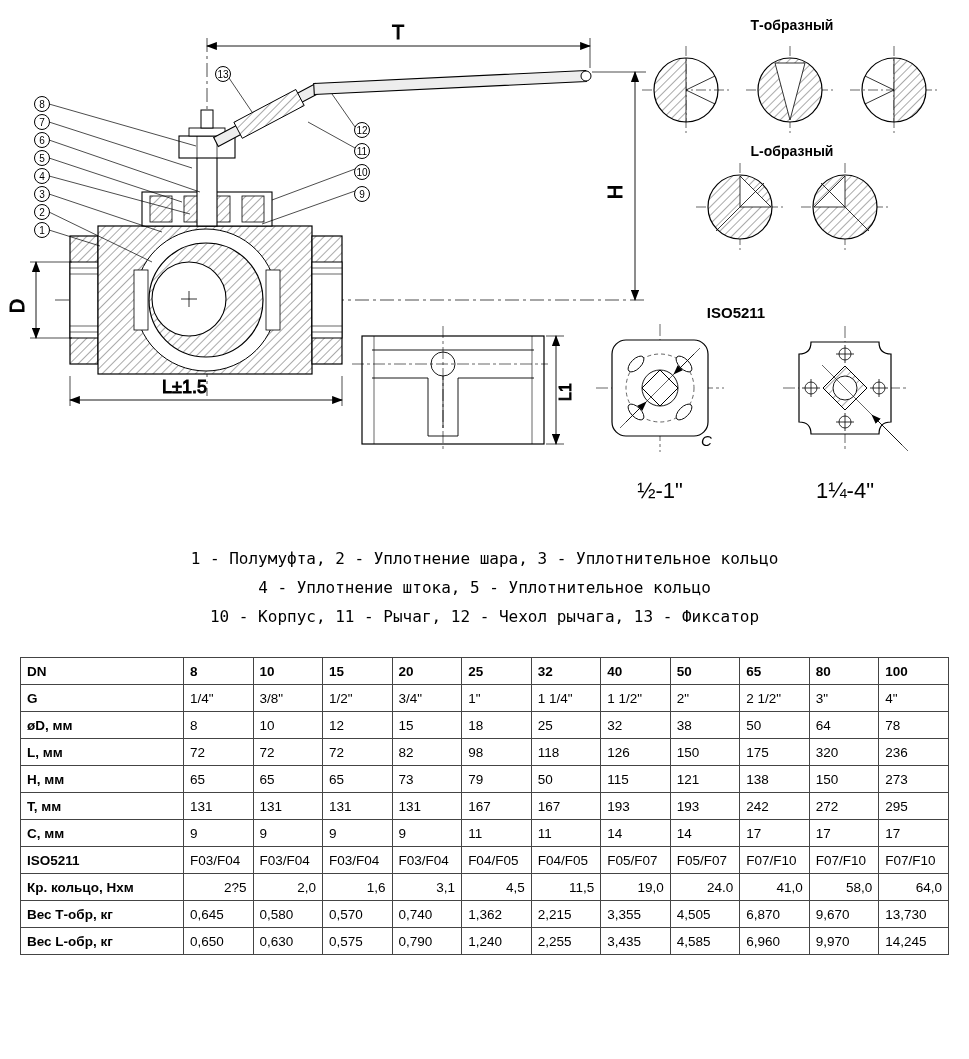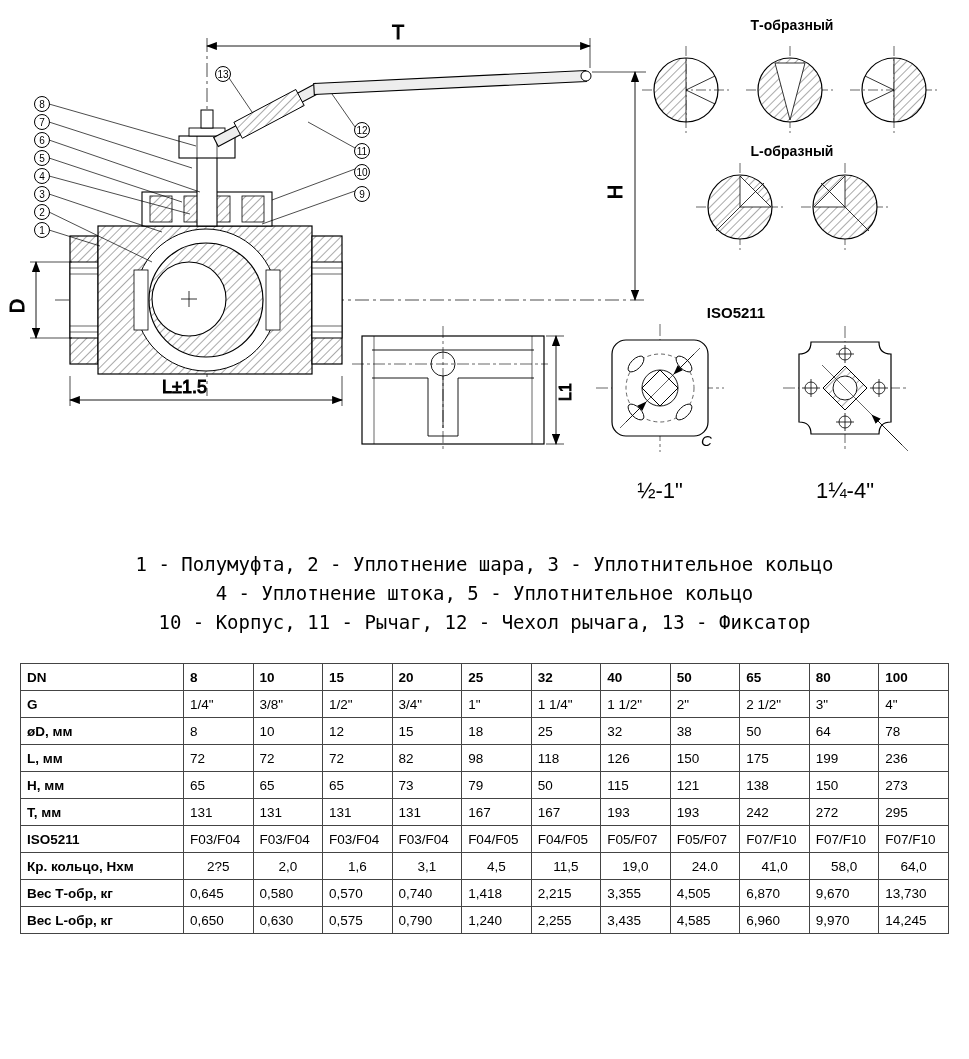--- a/index.html
+++ b/index.html
@@ -1,24 +1,24 @@
 <!DOCTYPE html>
 <html><head>
 <meta charset="utf-8">
 <style>
   html,body { margin:0; padding:0; background:#fff; }
   body { width:969px; height:1059px; font-family:"Liberation Sans",sans-serif; color:#000; overflow:hidden; }
   .drawing svg { display:block; }
   svg text { font-family:"Liberation Sans",sans-serif; fill:#000; }
-  .legend { margin-top:10px; text-align:center; font-family:"DejaVu Sans Mono",monospace; font-size:19px; line-height:29px; }
+  .legend { margin-top:4px; text-align:center; font-family:"DejaVu Sans Mono",monospace; font-size:16px; line-height:29px; }
   table.spec { border-collapse:collapse; margin:26px 20px 0 20px; width:929px; table-layout:fixed; font-size:13.5px; }
   .spec th, .spec td { border:1px solid #444; padding:4px 6px; text-align:left; height:18px; white-space:nowrap; overflow:hidden; }
   .spec th { font-weight:bold; width:150px; }
   .spec td.bold { font-weight:bold; }
-  .spec td.center { text-align:center; }
+  .spec td.center { text-align:right; }
 </style>
 </head>
 <body>
 
 <div class="drawing">
 <svg width="969" height="540" viewBox="0 0 969 540">
   <defs>
     <pattern id="hat" width="6" height="6" patternUnits="userSpaceOnUse" patternTransform="rotate(45)">
       <rect width="6" height="6" fill="#fff"></rect>
       <line x1="0" y1="0" x2="0" y2="6" stroke="#555" stroke-width="1"></line>
@@ -269,21 +269,21 @@
         <th>L,  мм</th>
         <td class="">72</td>
         <td class="">72</td>
         <td class="">72</td>
         <td class="">82</td>
         <td class="">98</td>
         <td class="">118</td>
         <td class="">126</td>
         <td class="">150</td>
         <td class="">175</td>
-        <td class="">199</td>
+        <td class="">320</td>
         <td class="">236</td>
       </tr>
       <tr>
         <th>H, мм</th>
         <td class="">65</td>
         <td class="">65</td>
         <td class="">65</td>
         <td class="">73</td>
         <td class="">79</td>
         <td class="">50</td>
@@ -301,20 +301,34 @@
         <td class="">131</td>
         <td class="">167</td>
         <td class="">167</td>
         <td class="">193</td>
         <td class="">193</td>
         <td class="">242</td>
         <td class="">272</td>
         <td class="">295</td>
       </tr>
       <tr>
+        <th>C, мм</th>
+        <td class="">9</td>
+        <td class="">9</td>
+        <td class="">9</td>
+        <td class="">9</td>
+        <td class="">11</td>
+        <td class="">11</td>
+        <td class="">14</td>
+        <td class="">14</td>
+        <td class="">17</td>
+        <td class="">17</td>
+        <td class="">17</td>
+      </tr>
+      <tr>
         <th>ISO5211</th>
         <td class="">F03/F04</td>
         <td class="">F03/F04</td>
         <td class="">F03/F04</td>
         <td class="">F03/F04</td>
         <td class="">F04/F05</td>
         <td class="">F04/F05</td>
         <td class="">F05/F07</td>
         <td class="">F05/F07</td>
         <td class="">F07/F10</td>
@@ -334,21 +348,21 @@
         <td class="center">41,0</td>
         <td class="center">58,0</td>
         <td class="center">64,0</td>
       </tr>
       <tr>
         <th>Вес Т-обр, кг</th>
         <td class="">0,645</td>
         <td class="">0,580</td>
         <td class="">0,570</td>
         <td class="">0,740</td>
-        <td class="">1,418</td>
+        <td class="">1,362</td>
         <td class="">2,215</td>
         <td class="">3,355</td>
         <td class="">4,505</td>
         <td class="">6,870</td>
         <td class="">9,670</td>
         <td class="">13,730</td>
       </tr>
       <tr>
         <th>Вес L-обр, кг</th>
         <td class="">0,650</td>

